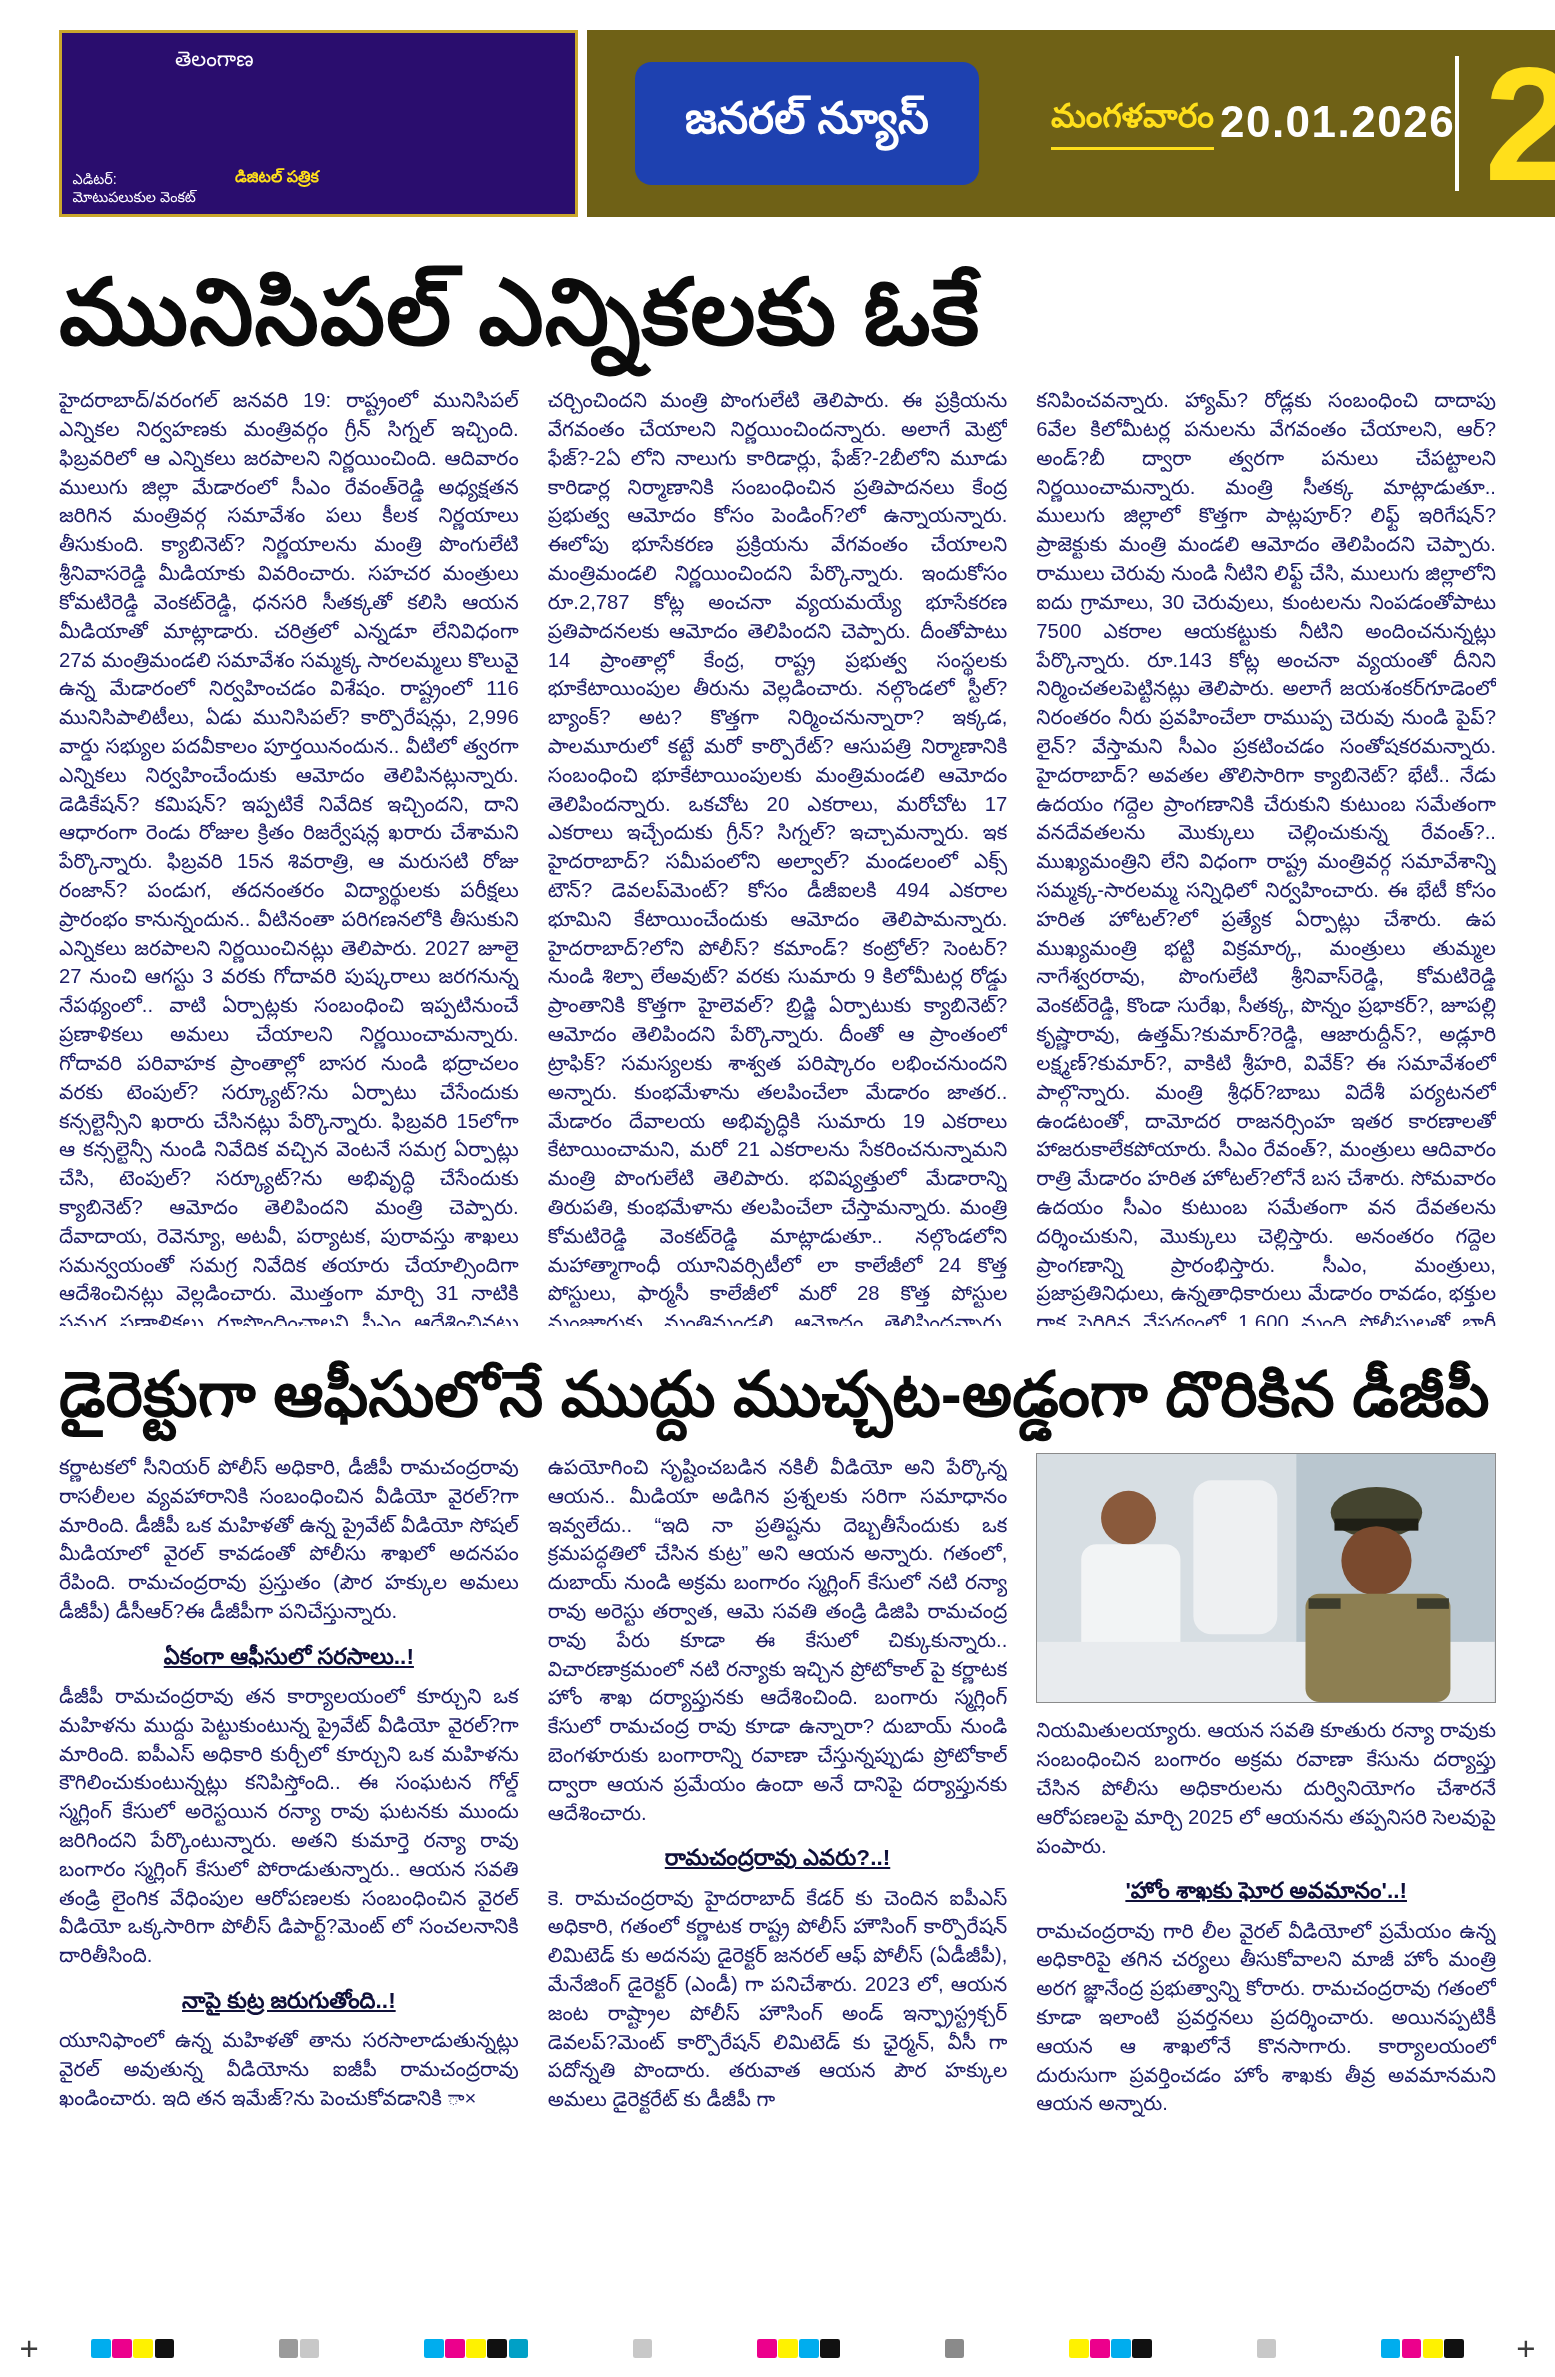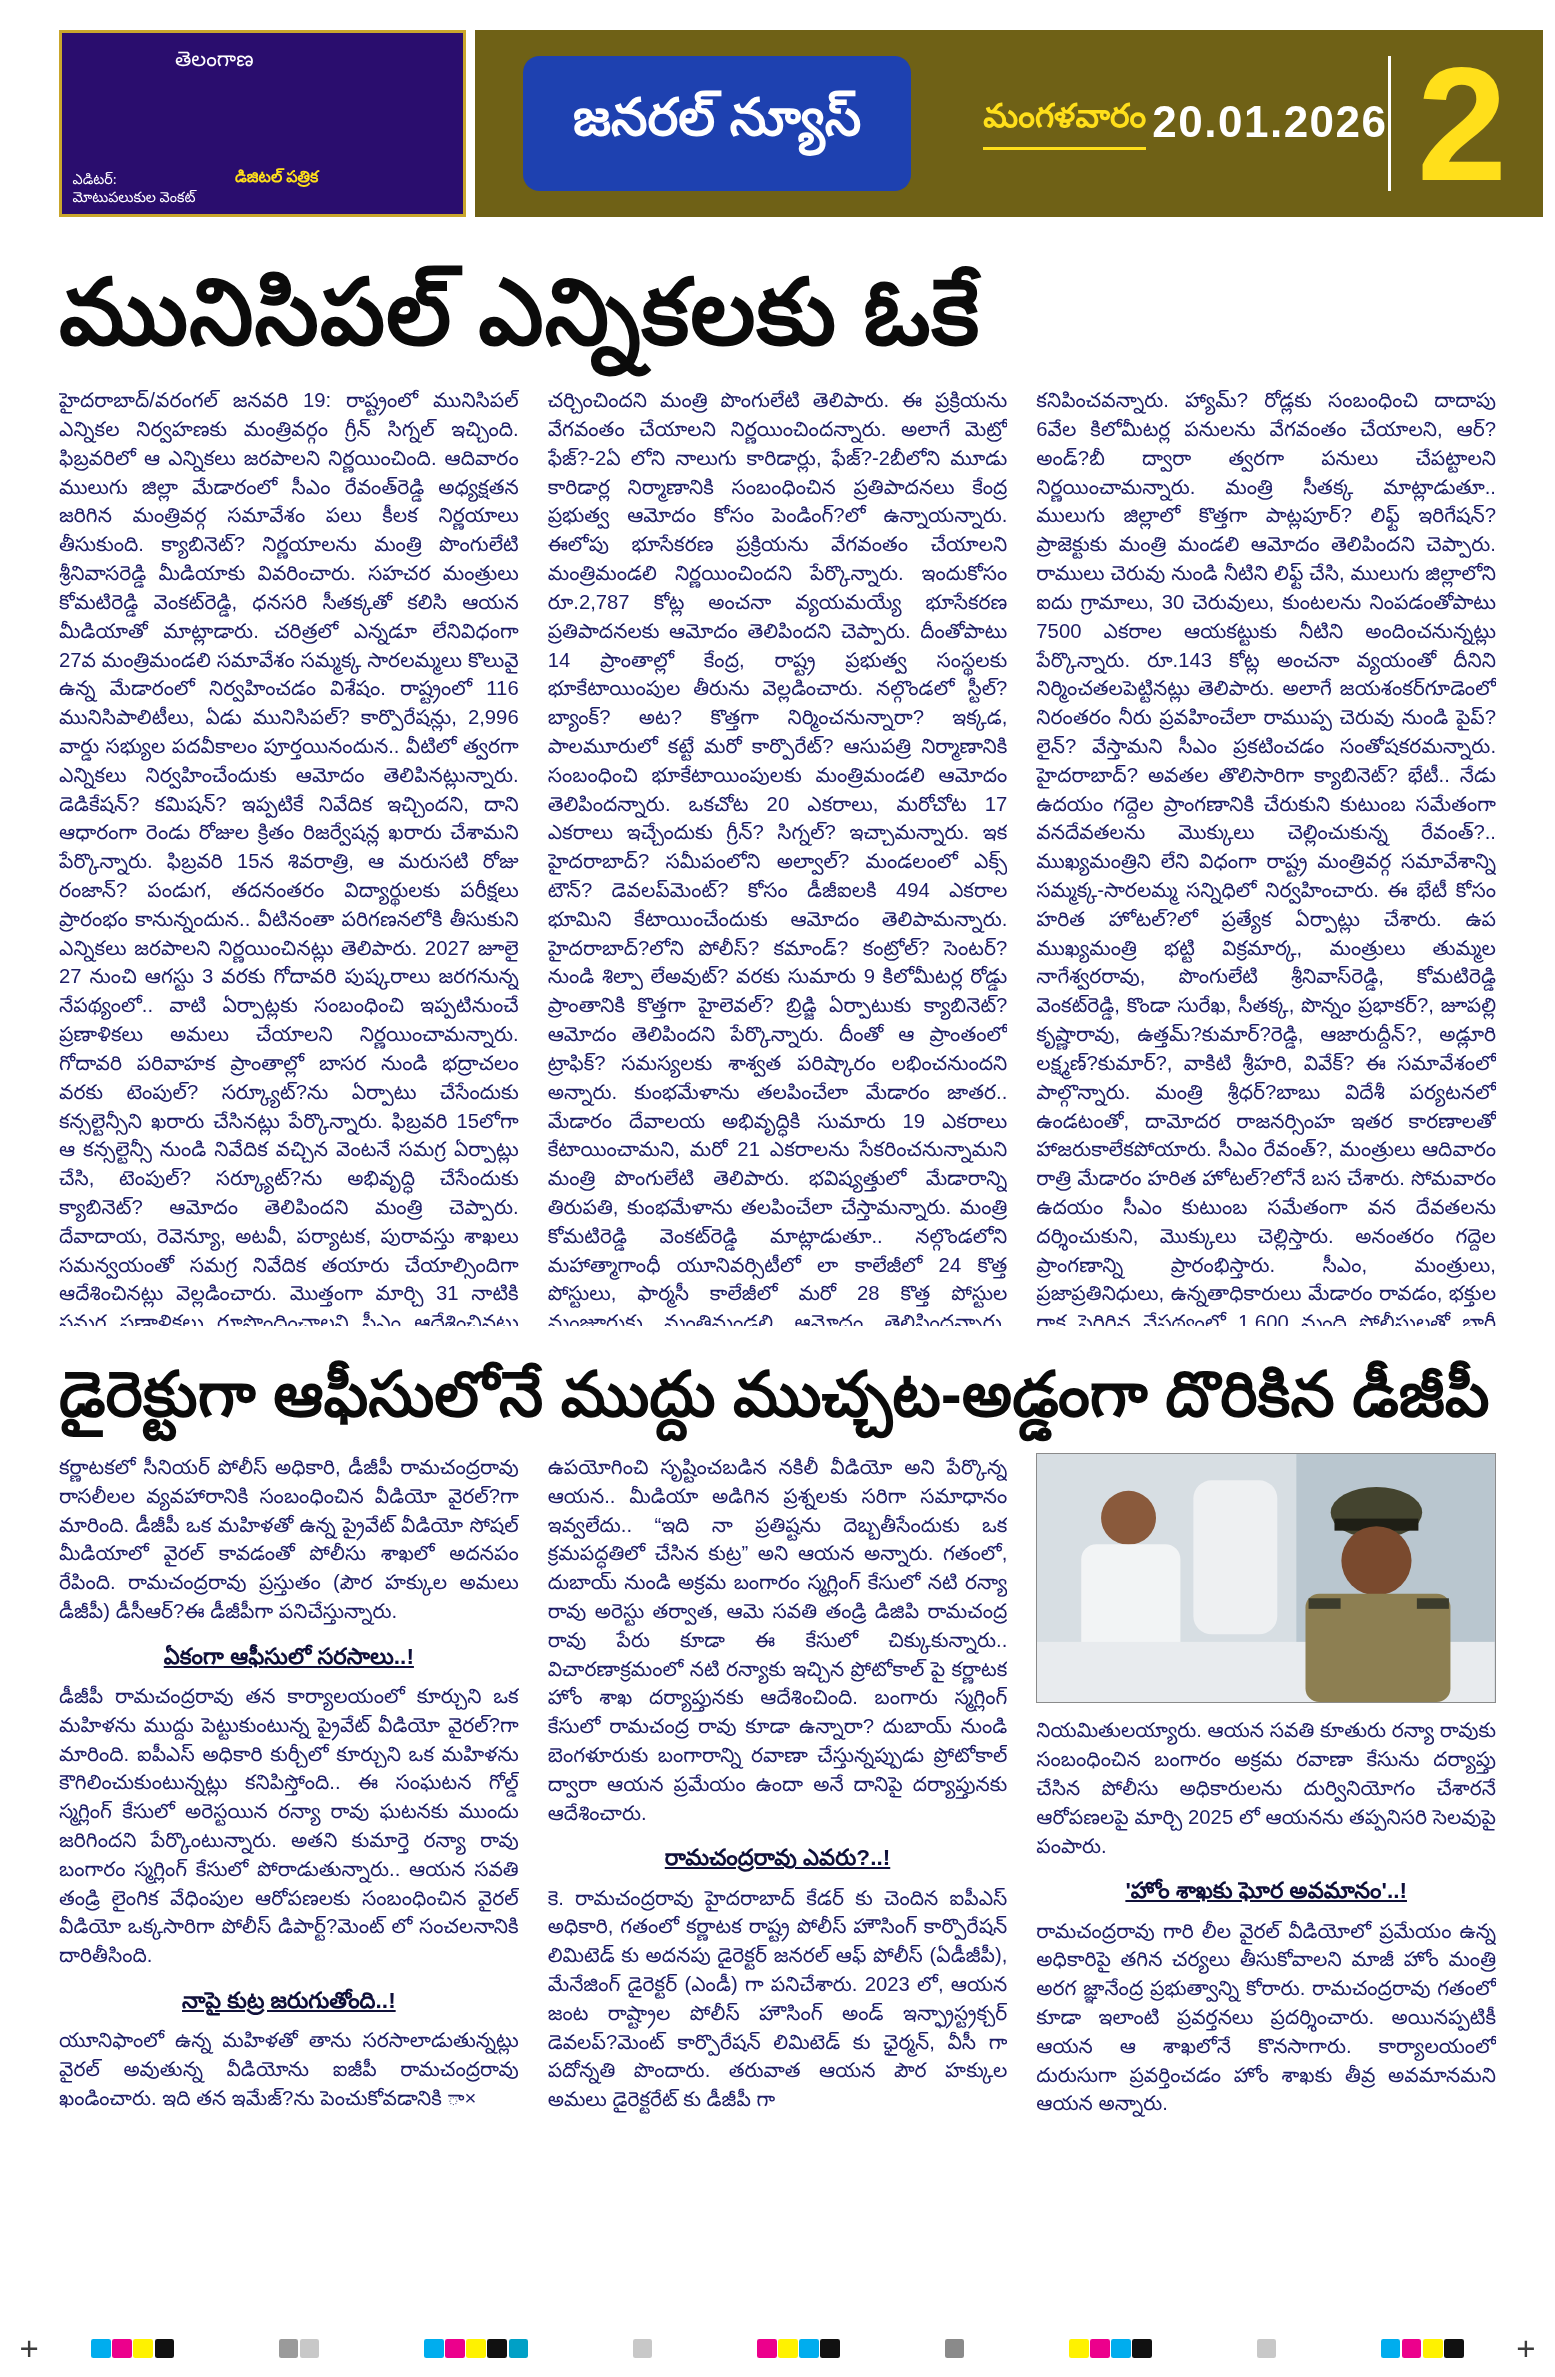--- a/index.html
+++ b/index.html
@@ -15,42 +15,42 @@
   html,body{margin:0;padding:0;}
   body{
     width:1555px;height:2377px;background:#ffffff;position:relative;
     font-family:"Liberation Sans", sans-serif;overflow:hidden;
   }
   .page{padding:30px 59px 0 59px;}
 
   
   .masthead{display:flex;height:187px;}
   .brand-box{
-    width:407px;flex-shrink:0;background:var(--masthead-purple);
+    width:519px;flex-shrink:0;background:var(--masthead-purple);
     border:3px solid var(--masthead-border);position:relative;
-    display:flex;flex-direction:column;align-items:flex-end;justify-content:center;font-family:Liberation Serif, serif;
+    display:flex;flex-direction:column;align-items:flex-end;justify-content:center;
   }
   .brand-state{position:absolute;top:13.5px;left:113px;font-size:21px;color:#ffffff;}
   .brand-name{
     font-size:96px;font-weight:bold;color:var(--accent-yellow);line-height:1.05;
     text-shadow:2.3px 2.3px 0 #120440;margin-top:7.5px;
   }
   .brand-editor{
     position:absolute;left:10.5px;bottom:7.5px;color:#ffffff;font-size:14.3px;line-height:1.25;
   }
   .brand-edition{
     position:absolute;left:173px;bottom:24px;color:var(--accent-yellow);
     font-size:16px;font-weight:bold;
   }
   .band{
     flex:1;margin-left:9px;background:var(--band-olive);
     display:flex;align-items:center;padding:0 36px 0 48px;
   }
   .section-pill{
-    background:var(--pill-blue);color:#ffffff;font-size:52px;font-weight:bold;
+    background:var(--pill-blue);color:#ffffff;font-size:44px;font-weight:bold;
     padding:31px 50px;border-radius:16.6px;white-space:nowrap;
   }
   .daydate{margin-left:72px;display:flex;flex-direction:row;gap:6px;}
   .day{
     color:var(--accent-yellow);font-size:33px;font-weight:bold;
     border-bottom:3px solid var(--accent-yellow);padding-bottom:4.5px;white-space:nowrap;
   }
   .date{color:#ffffff;font-size:44px;font-weight:bold;letter-spacing:1.5px;}
   .band-divider{width:3.8px;height:135px;background:#ffffff;margin-left:auto;}
   .pagenum{

